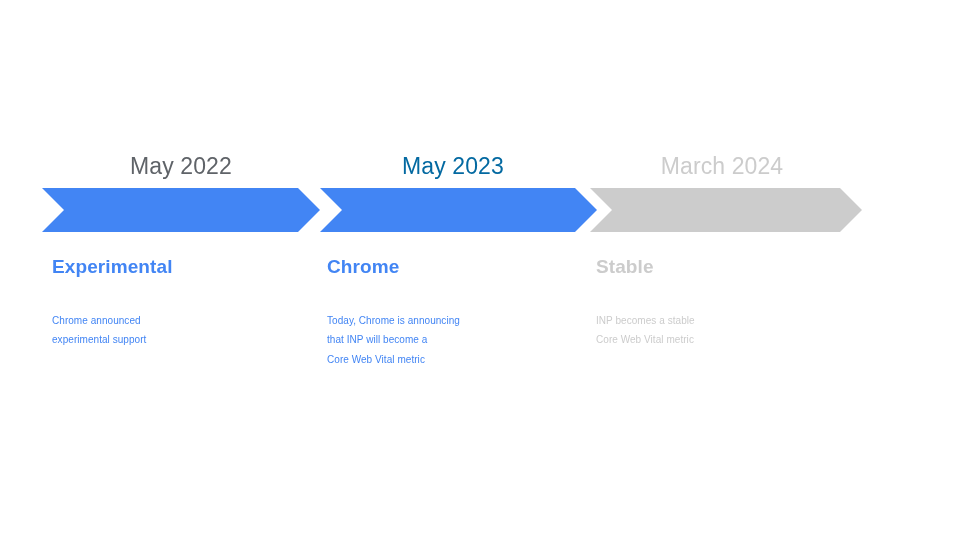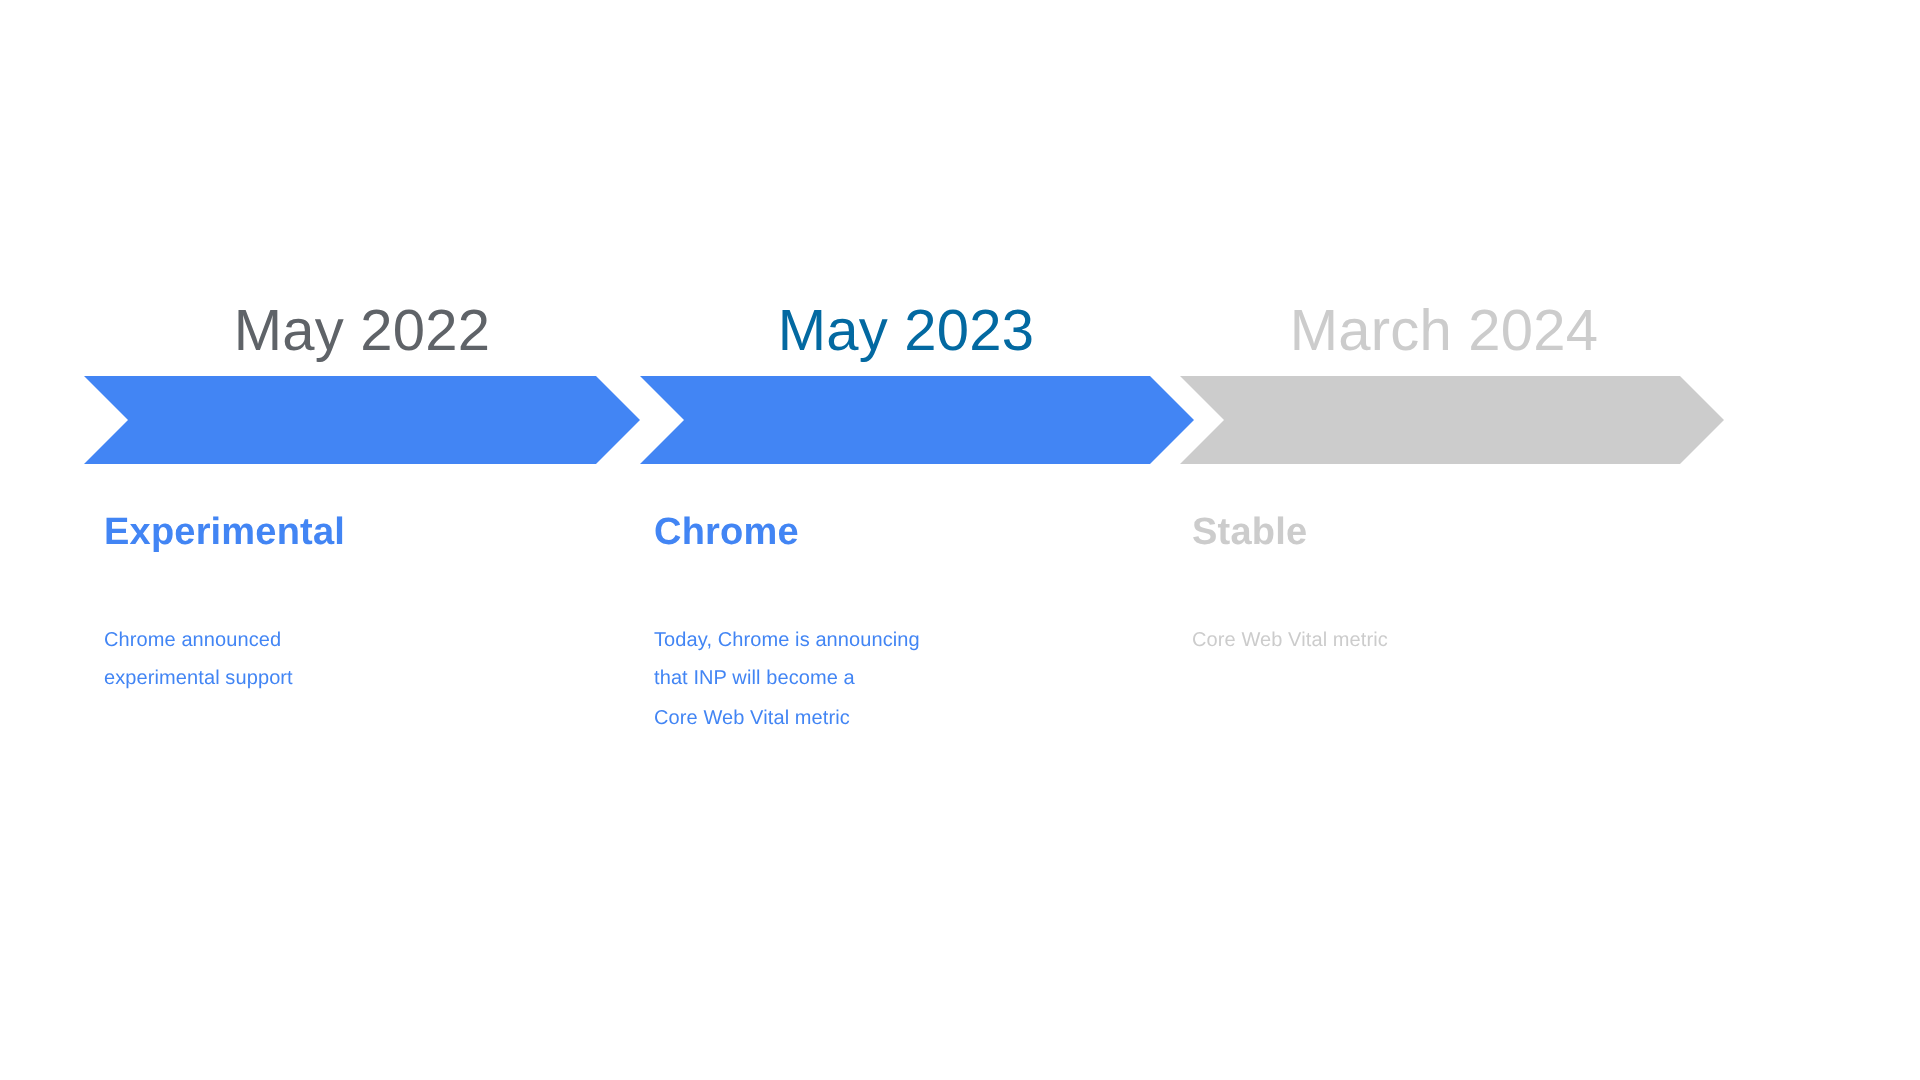--- a/index.html
+++ b/index.html
@@ -21,21 +21,21 @@
     top: 0;
     width: 960px;
     height: 540px;
   }
 
   
   .date-label {
     position: absolute;
     top: 152px;
     text-align: center;
-    font-size: 29px;
+    font-size: 23px;
     font-weight: 400;
     letter-spacing: 0.1px;
     line-height: 28px;
     white-space: nowrap;
   }
 
   
   .chevron {
     position: absolute;
     top: 188px;
@@ -99,16 +99,17 @@
     <span class="line">Core Web Vital metric</span>
   </div>
 
   <div class="date-label" style="left:582px; width:280px; color:#cccccc;">March 2024</div>
 
   <div class="chevron" style="left:590px; width:272px; background:#cccccc;"></div>
 
   <div class="stage-title muted" style="left:596px; color:#cccccc;">Stable</div>
 
   <div class="stage-desc" style="left:596px; color:#cccccc;">
+    <span class="line">INP becomes a stable</span>
     <span class="line">Core Web Vital metric</span>
   </div>
 
 </div>
 
 </body></html>

